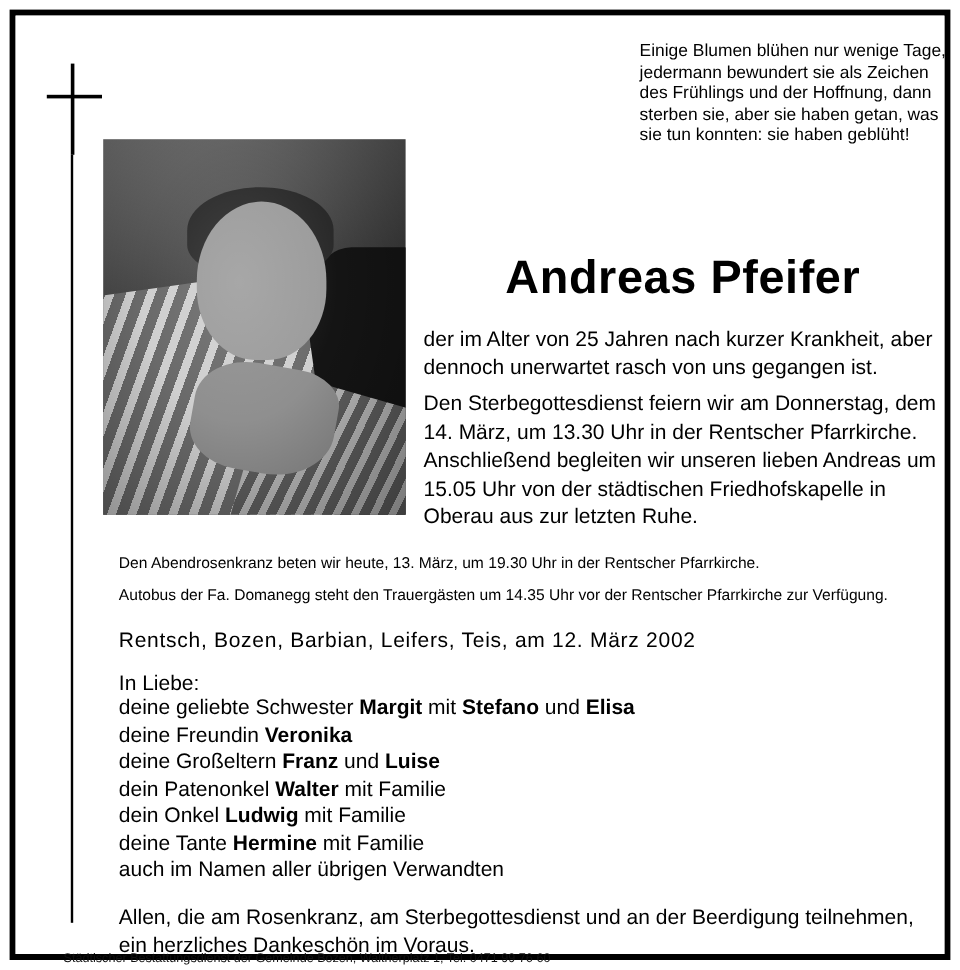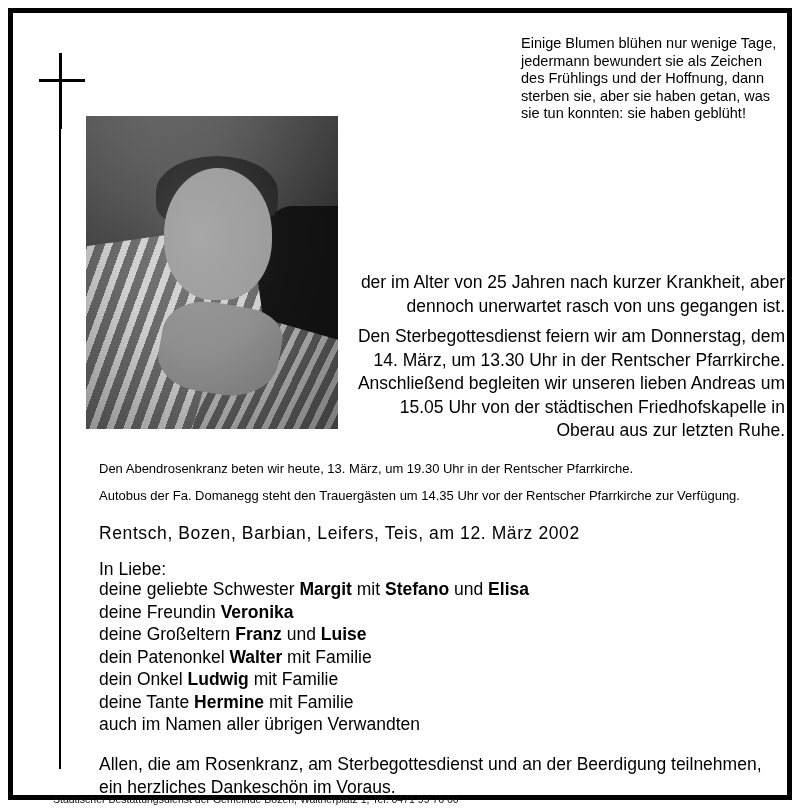--- a/index.html
+++ b/index.html
@@ -151,21 +151,21 @@
   }
   .photo .vignette {
     position: absolute;
     inset: 0;
     background: radial-gradient(ellipse at 45% 38%, rgba(255,255,255,0.12) 0%, rgba(0,0,0,0.0) 42%, rgba(0,0,0,0.35) 100%);
   }
 
   
   .poem {
     position: absolute;
-    left: 508px;
+    left: 520px;
     top: 22px;
     width: 268px;
     font-size: 14.5px;
     line-height: 17.5px;
     text-align: left;
   }
   .intro {
     position: absolute;
     left: 340px;
     top: 114px;
@@ -183,21 +183,20 @@
     letter-spacing: 0.5px;
     text-align: center;
   }
   .detail-right {
     position: absolute;
     left: 340px;
     top: 258px;
     width: 432px;
     font-size: 17.5px;
     line-height: 23.5px;
-    text-align: right;
   }
   .detail-right p {
     margin: 0 0 0 0;
   }
   .detail-right p + p {
     margin-top: 7px;
   }
   .full-width {
     position: absolute;
     left: 86px;
@@ -281,20 +280,21 @@
       <div class="sleeve"></div>
       <div class="arm"></div>
       <div class="hair"></div>
       <div class="head"></div>
       <div class="vignette"></div>
     </div>
 
     <div class="poem">Einige Blumen blühen nur wenige Tage, jedermann bewundert sie als Zeichen des Frühlings und der Hoffnung, dann sterben sie, aber sie haben getan, was sie tun konnten: sie haben geblüht!</div>
 
 
+    <div class="name">Andreas Pfeifer</div>
 
     <div class="detail-right">
       <p>der im Alter von 25 Jahren nach kurzer Krankheit, aber dennoch unerwartet rasch von uns gegangen ist.</p>
       <p>Den Sterbegottesdienst feiern wir am Donnerstag, dem 14. März, um 13.30 Uhr in der Rentscher Pfarrkirche. Anschließend begleiten wir unseren lieben Andreas um 15.05 Uhr von der städtischen Friedhofskapelle in Oberau aus zur letzten Ruhe.</p>
     </div>
 
     <div class="full-width">
       <p>Den Abendrosenkranz beten wir heute, 13. März, um 19.30 Uhr in der Rentscher Pfarrkirche.</p>
       <p>Autobus der Fa. Domanegg steht den Trauergästen um 14.35 Uhr vor der Rentscher Pfarrkirche zur Verfügung.</p>
     </div>

